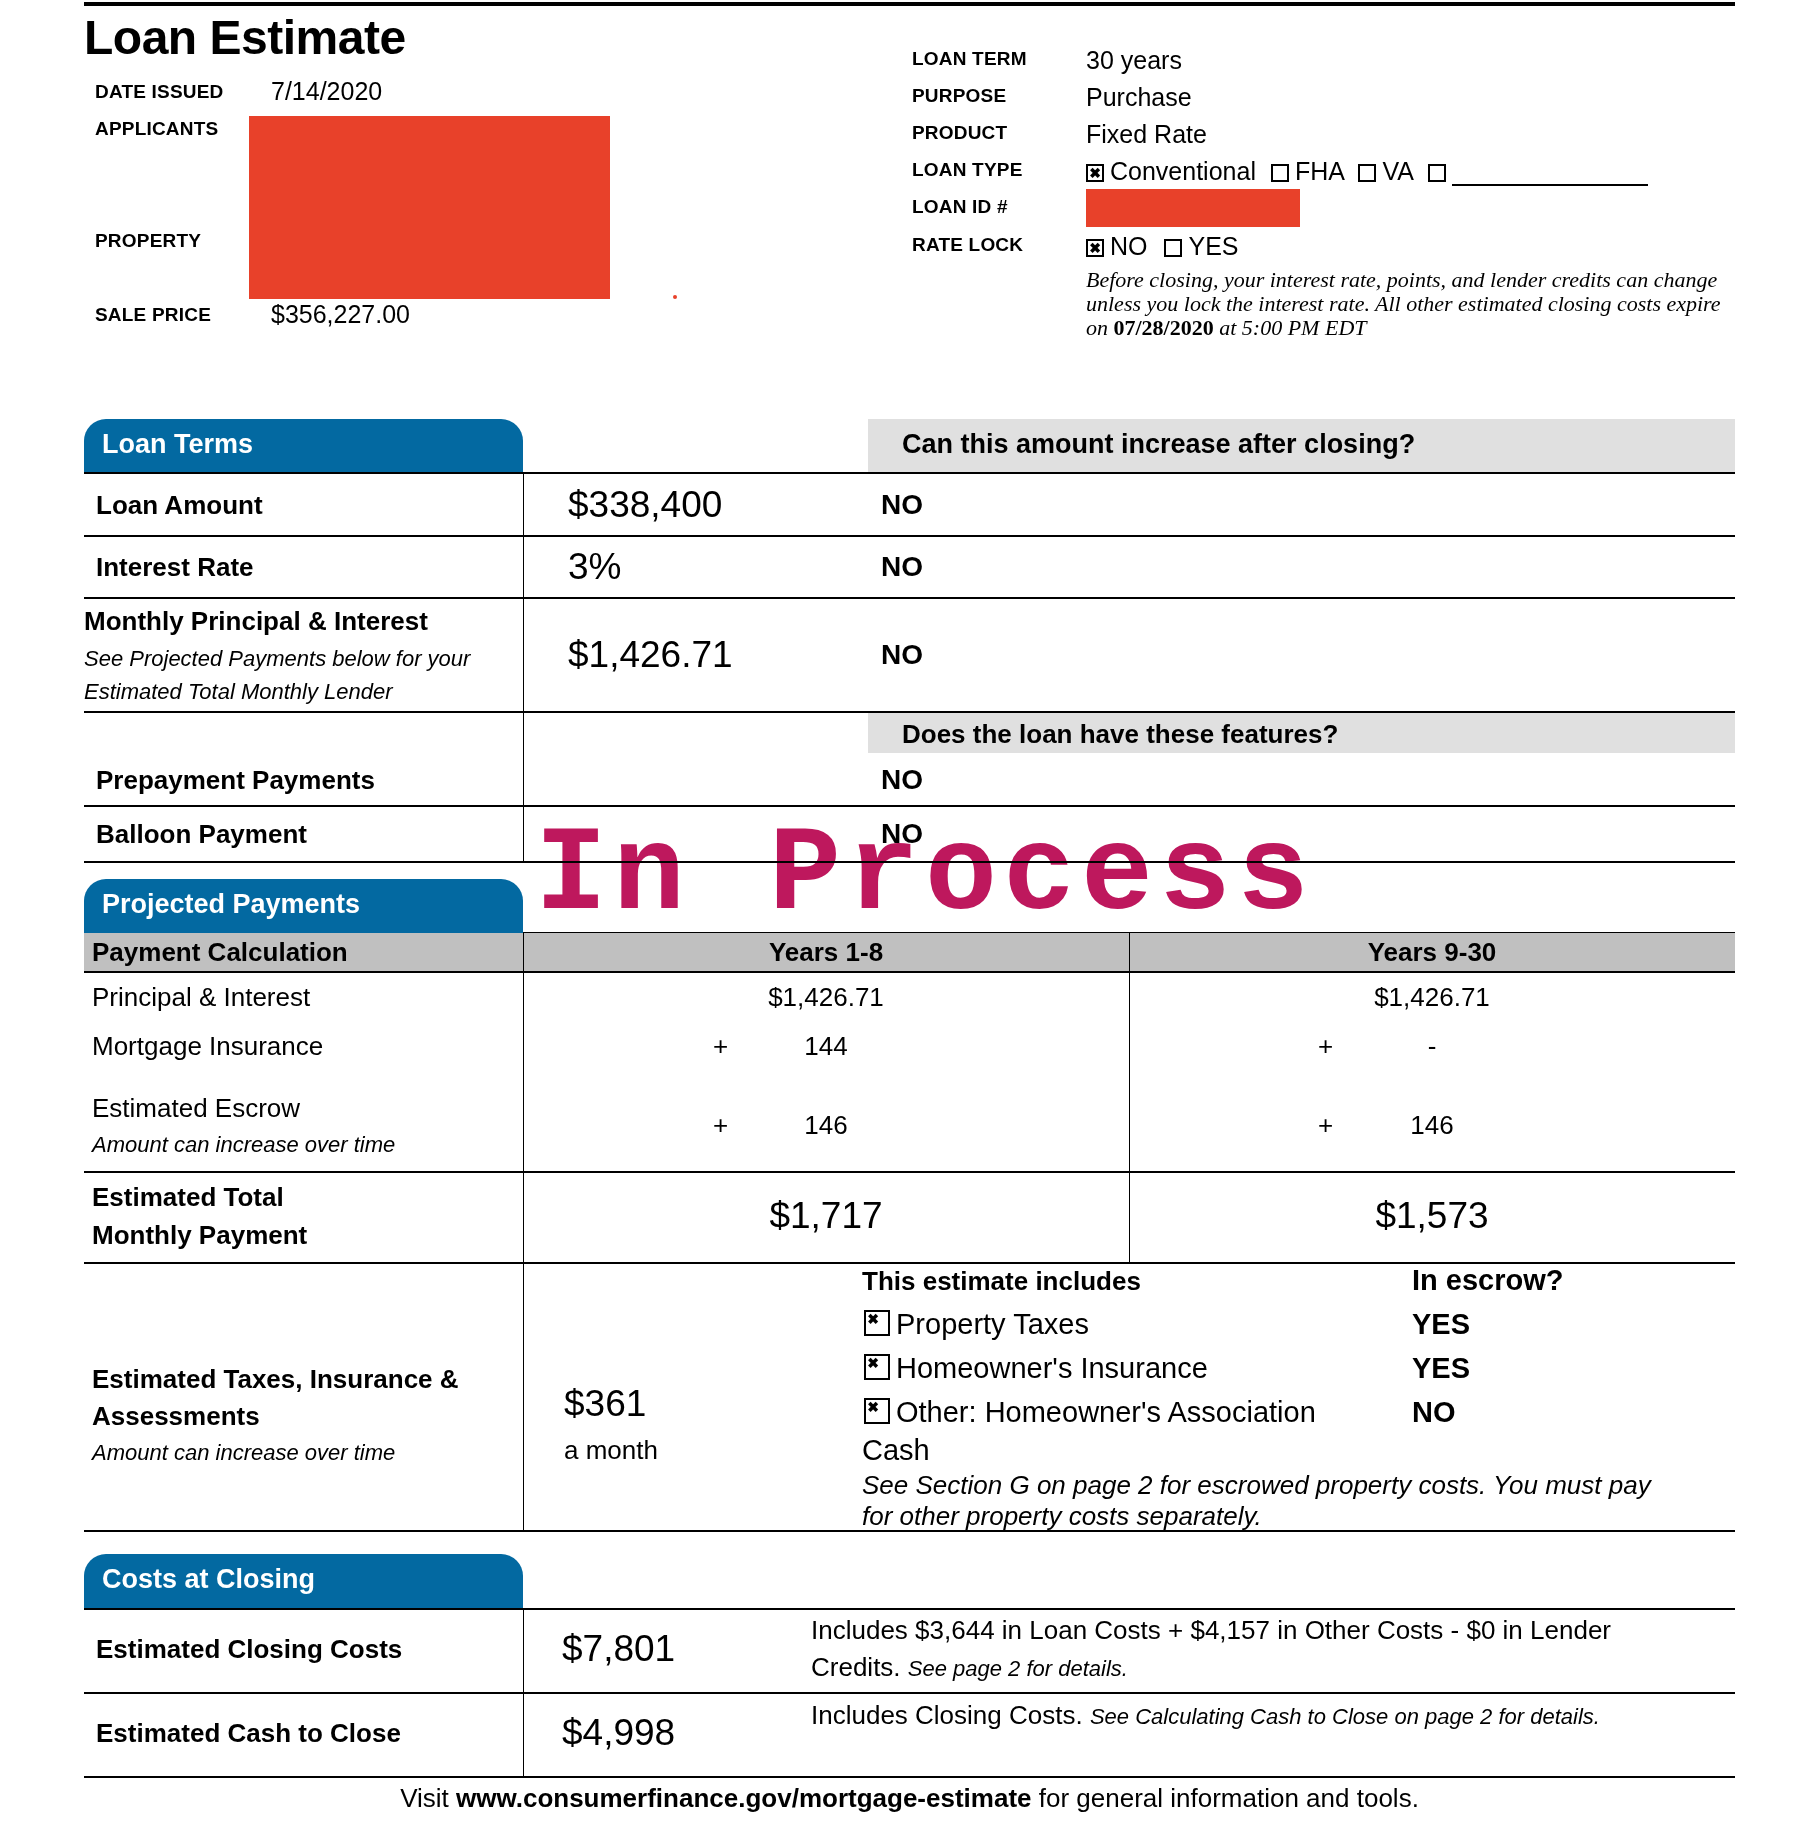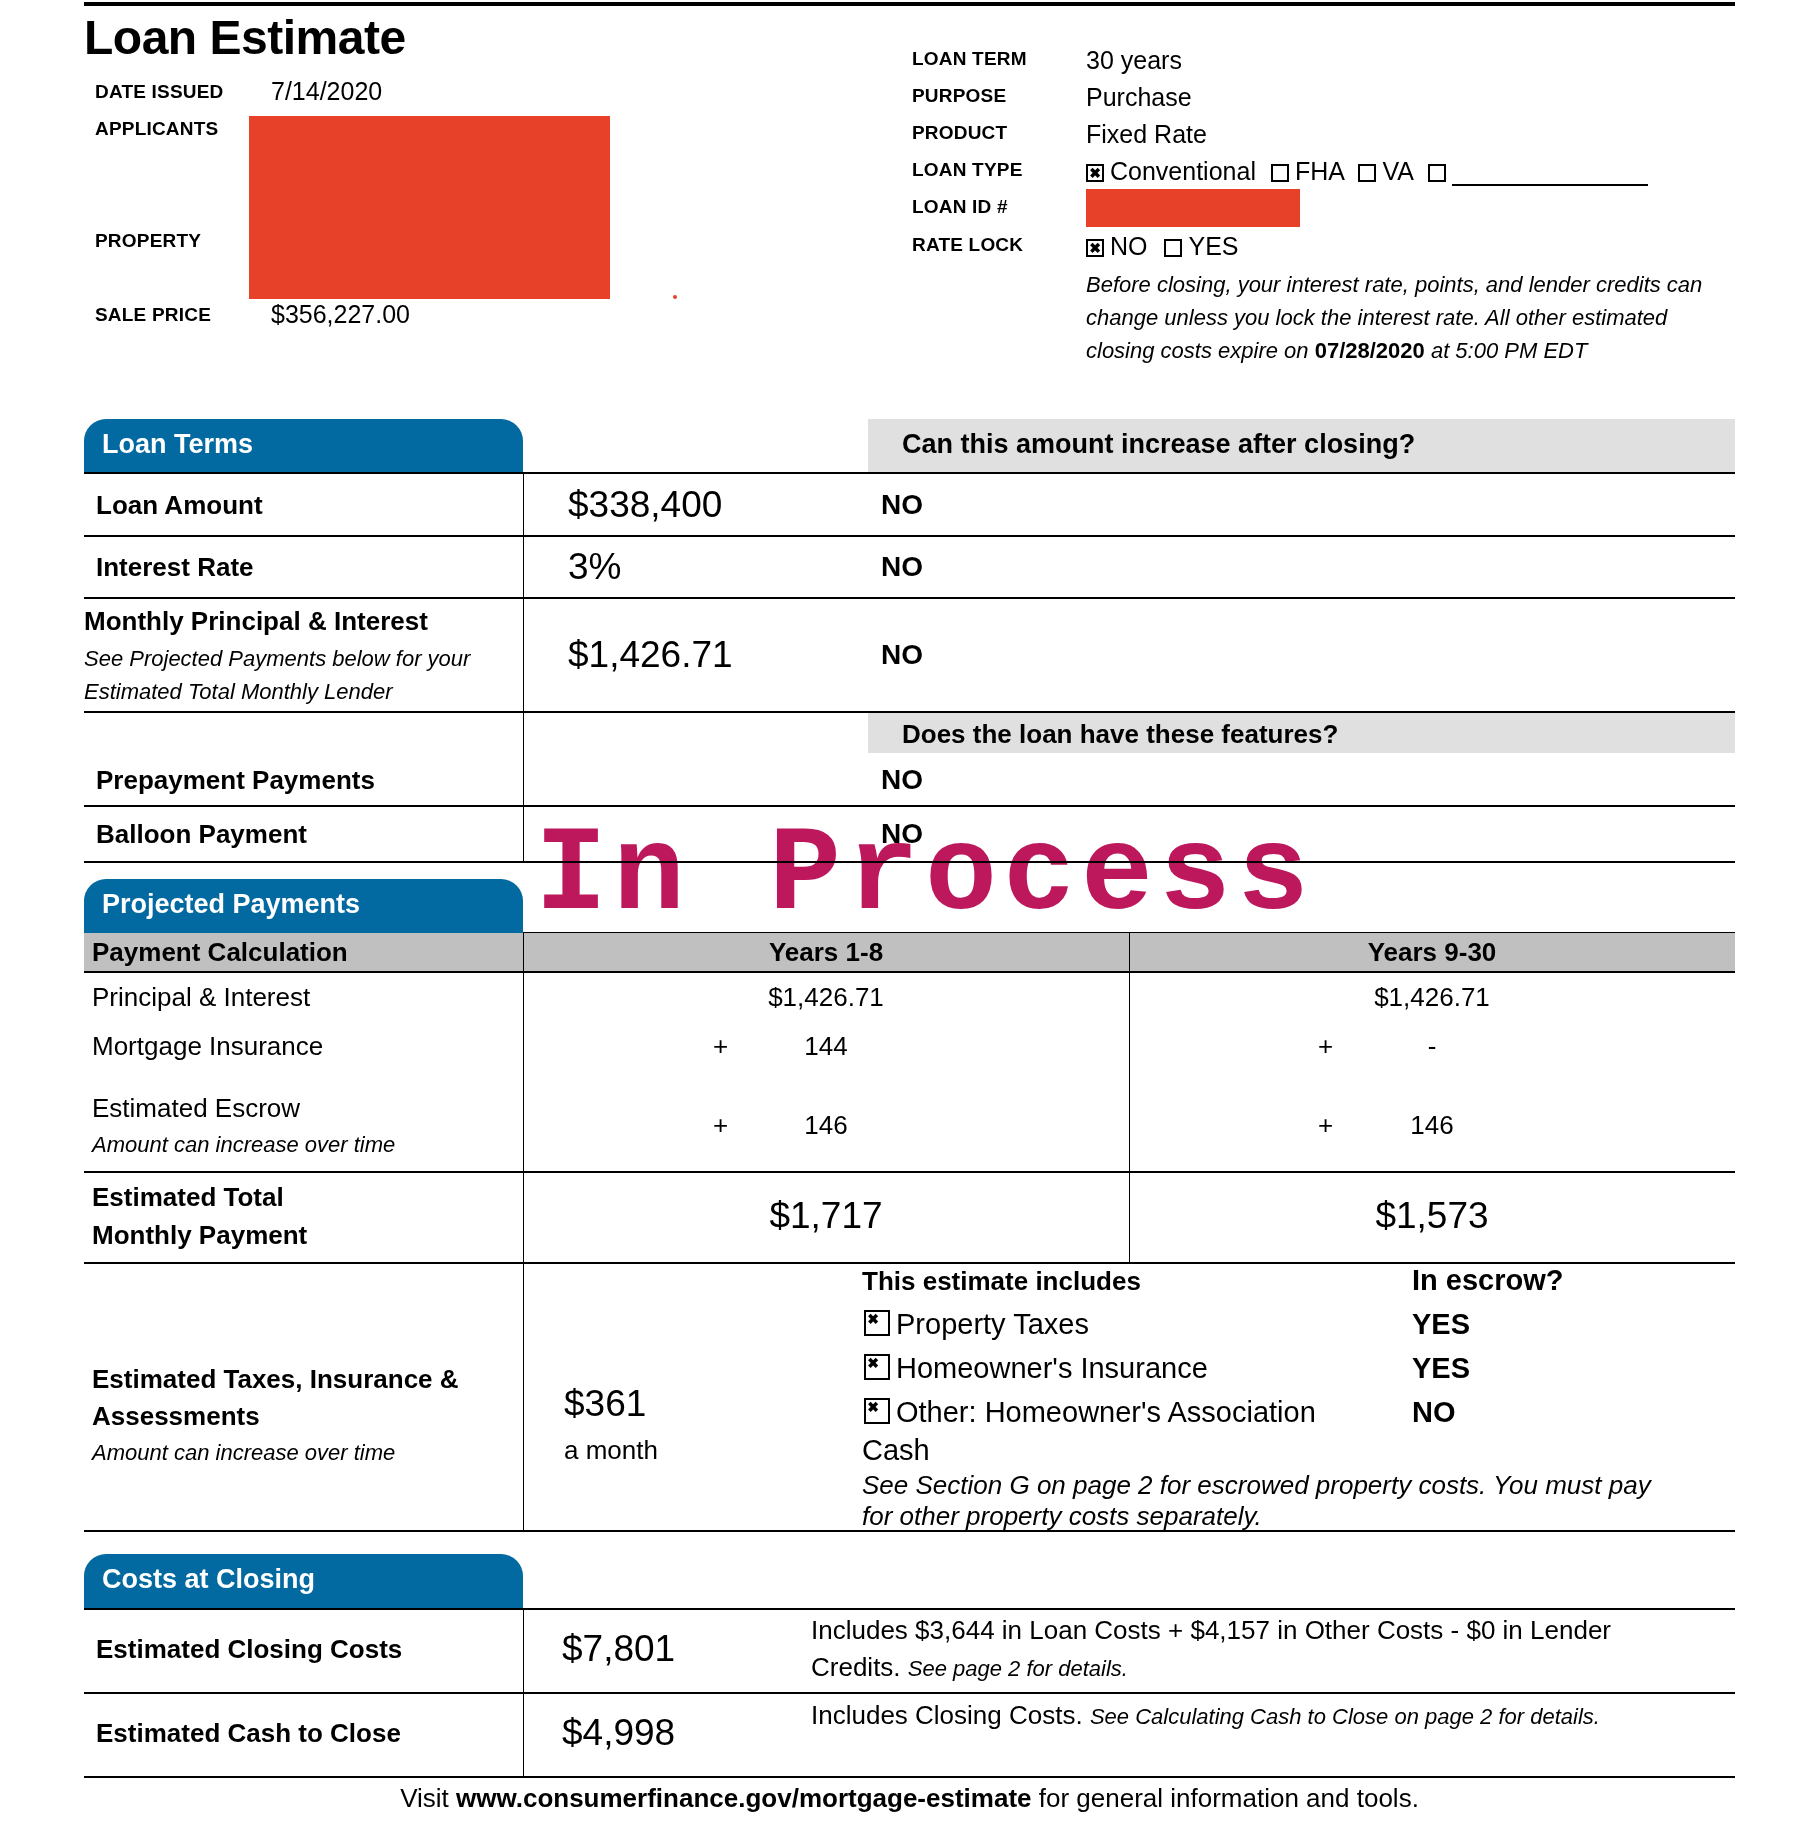--- a/index.html
+++ b/index.html
@@ -12,21 +12,21 @@
   .title { left: 84px; top: 10px; font-size: 48px; font-weight: bold; letter-spacing: -0.5px; }
   .lbl { font-size: 19px; font-weight: bold; letter-spacing: 0.2px; }
   .val { font-size: 25px; }
   .redact { background: #e8412a; }
   .red-dot { width: 4px; height: 4px; border-radius: 50%; background: #e8412a; }
   .cb { display: inline-block; width: 18px; height: 18px; border: 2.5px solid #000;
         box-sizing: border-box; vertical-align: -2px; position: relative; margin-right: 6px; }
   .cb.checked::after { content: "\2716"; position: absolute; left: 0; top: -5px; width: 14px;
         text-align: center; font-size: 14px; font-weight: bold; line-height: 24px; }
   .blank-line { display: inline-block; width: 196px; border-bottom: 2px solid #000; height: 22px; vertical-align: bottom; }
-  .note { font-size: 22px; font-style: italic; line-height: 33px; }
+  .note { font-size: 22px; font-style: italic; line-height: 24px; font-family: Liberation Serif, serif; }
   .tab { background: #0369a1; color: #fff; border-top-left-radius: 22px; border-top-right-radius: 22px;
          font-size: 27px; font-weight: bold; box-sizing: border-box; padding: 10px 0 0 18px; }
   .hline { height: 0; border-top: 2px solid #000; }
   .vline { width: 0; border-left: 1.5px solid #000; }
   .lightband { background: #e0e0e0; font-size: 27px; font-weight: bold; box-sizing: border-box; padding: 10px 0 0 34px; }
   .grayband { background: #c0c0c0; }
   .rowlbl { font-size: 26px; font-weight: bold; }
   .sub { font-size: 22px; font-style: italic; line-height: 33px; }
   .big { font-size: 37px; }
   .no { font-size: 28px; font-weight: bold; }

